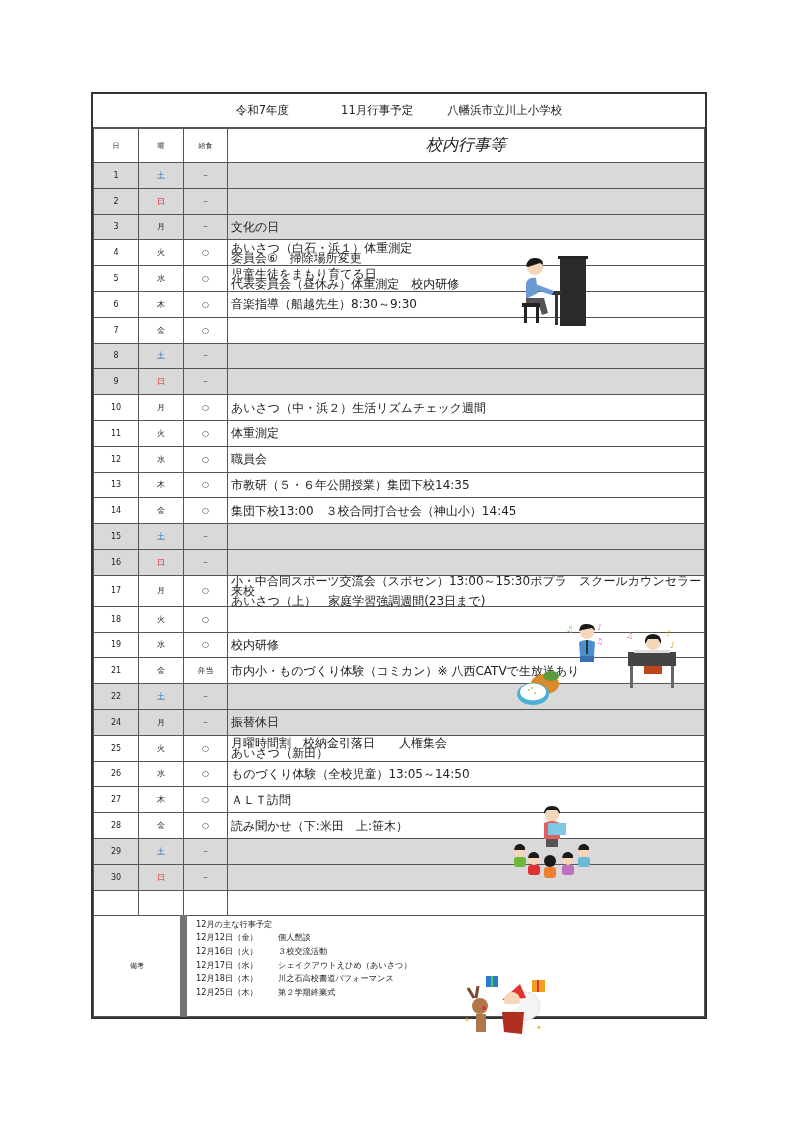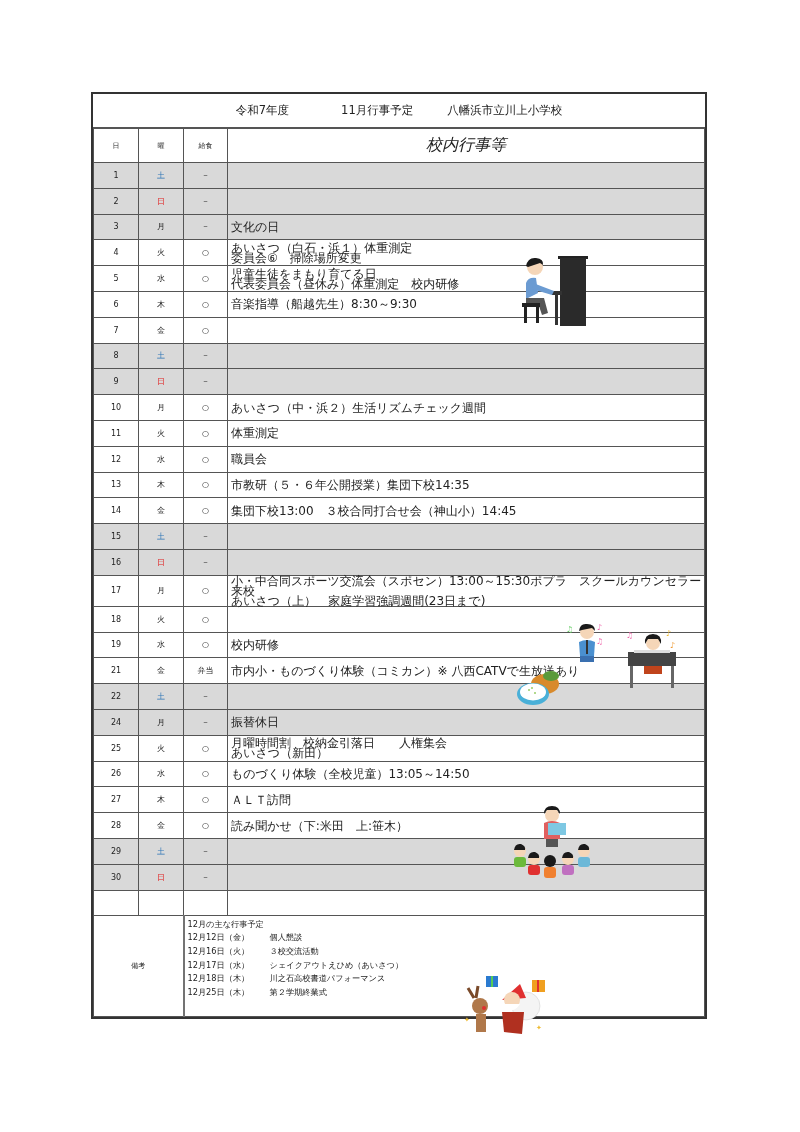--- a/index.html
+++ b/index.html
@@ -15,21 +15,21 @@
   thead th { height:33px; font-size:7px; }
   thead th.ev-h { font-size:16px;font-style:italic; }
   tbody td { height:24.8px; font-size:8px; text-align:center; vertical-align:middle; }
   tbody td.ev { text-align:left; padding-left:3px; font-size:12px; line-height:10px; white-space:pre-line; }
   tr.holiday td { background:#d9d9d9; }
   .sat { color:#2e75b6; }
   .sun { color:#e02020; }
   tr.blank td { height:24px; background:#fff; }
   tr.remarks td { height:96px; }
   tr.remarks td.rl { font-size:7px; text-align:center; }
-  tr.remarks td.rc { text-align:left; vertical-align:top; padding:2px 3px; font-size:8.2px; line-height:13.7px; border-left:2px solid #737373; }
+  tr.remarks td.rc { text-align:left; vertical-align:top; padding:2px 9px; font-size:8.2px; line-height:13.7px; border-left:7px solid #737373; }
   .rline { display:flex; white-space:pre; }
   .rline .d { width:82px; }
   .illus { position:absolute; }
 </style>
 </head>
 <body>
 
 <div class="sheet">
   <div class="title-row">
     <span class="t1">令和7年度</span>

